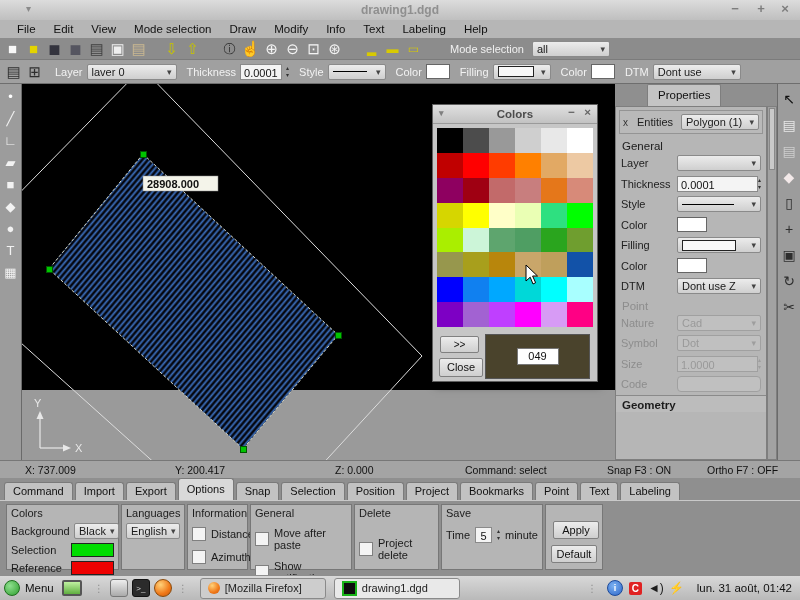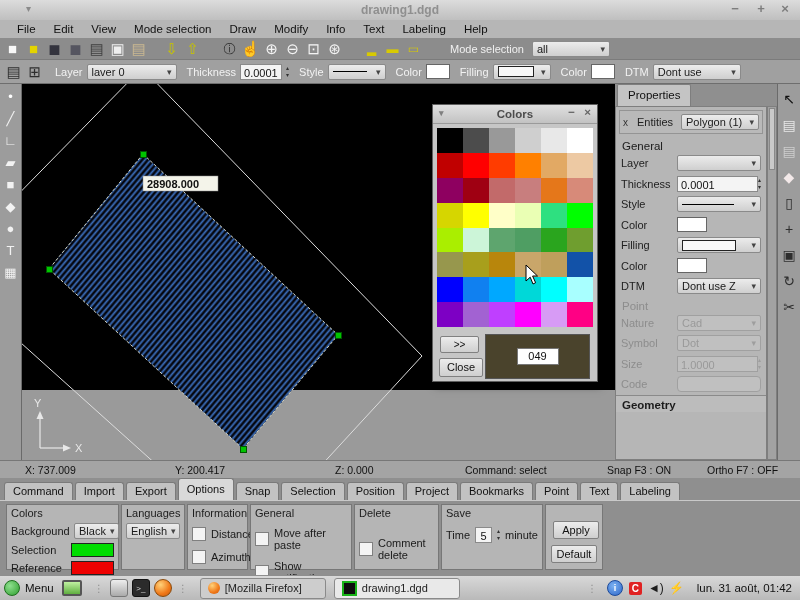--- a/index.html
+++ b/index.html
@@ -38,21 +38,21 @@
   .rectprev{display:inline-block;width:34px;height:9px;border:1px solid #222;background:#f8f8f8;}
   
   .main{position:absolute;left:0;top:84px;width:800px;height:376px;}
   .lefttools{position:absolute;left:0;top:0;width:22px;height:376px;background:#9c9c9c;border-right:1px solid #6a6a6a;display:flex;flex-direction:column;align-items:center;padding-top:2px;box-sizing:border-box;}
   .lefttools .ticon{width:20px;height:22px;line-height:22px;font-size:13px;color:#f2f2f2;}
   .canvas{position:absolute;left:22px;top:0;width:593px;height:306px;background:#000;}
   .righttools{position:absolute;left:777px;top:0;width:23px;height:376px;background:#9c9c9c;border-left:1px solid #6a6a6a;display:flex;flex-direction:column;align-items:center;padding-top:2px;box-sizing:border-box;}
   .righttools .ticon{width:20px;height:26px;line-height:26px;font-size:14px;color:#222;}
   
   .props{position:absolute;left:615px;top:0;width:162px;height:376px;background:#8f8f8f;}
-  .ptabstrip{height:22px;}
+  .ptabstrip{height:22px;padding-left:30px;}
   .ptab{display:inline-block;background:#c4c4c4;border:1px solid #7e7e7e;border-bottom:none;height:21px;line-height:21px;padding:0 10px;font-size:11.5px;color:#111;border-radius:2px 2px 0 0;margin-left:2px;}
   .pbody{position:absolute;left:0;top:22px;width:152px;height:354px;background:#b6b6b6;border:1px solid #7e7e7e;box-sizing:border-box;}
   .pscroll{position:absolute;right:0;top:22px;width:10px;height:354px;background:#a2a2a2;border:1px solid #7e7e7e;box-sizing:border-box;}
   .pscroll .thumb{margin:1px;height:60px;background:#c9c9c9;border:1px solid #888;}
   .entbox{margin:3px;border:1px solid #949494;padding:3px 3px;display:flex;align-items:center;background:#b9b9b9;}
   .entx{width:14px;color:#333;font-size:10px;}
   .prow{height:20.5px;display:flex;align-items:center;padding:0 5px;}
   .plabel{width:56px;color:#222;font-size:11px;flex-shrink:0;}
   .phead{padding:3px 6px 1px;color:#1c1c1c;font-size:11.5px;}
   .dd-p{flex:1;height:16px;}
@@ -500,21 +500,21 @@
       <div class="grow" style="margin-top:9px">
         <span class="cb" data-name="show-notification-checkbox"></span>
         <span data-name="show-notification-label">Show notification</span>
       </div>
     </div>
 
     <div class="grp" style="left:354px;width:85px" data-name="delete-group">
       <div class="gtitle" data-name="delete-group-title">Delete</div>
       <div class="grow" style="margin-top:18px">
         <span class="cb" data-name="confirm-delete-checkbox"></span>
-        <span data-name="confirm-delete-label">Comment delete</span>
+        <span data-name="confirm-delete-label">Project delete</span>
       </div>
     </div>
 
     <div class="grp" style="left:441px;width:102px" data-name="save-group">
       <div class="gtitle" data-name="save-group-title">Save</div>
       <div class="grow" style="margin-top:8px">
         <span data-name="time-label">Time</span>
         <span class="inputbox" style="width:18px;text-align:center" data-name="time-input">5</span>
         <span class="spin" data-name="time-spinner">
             <span>▴</span>

